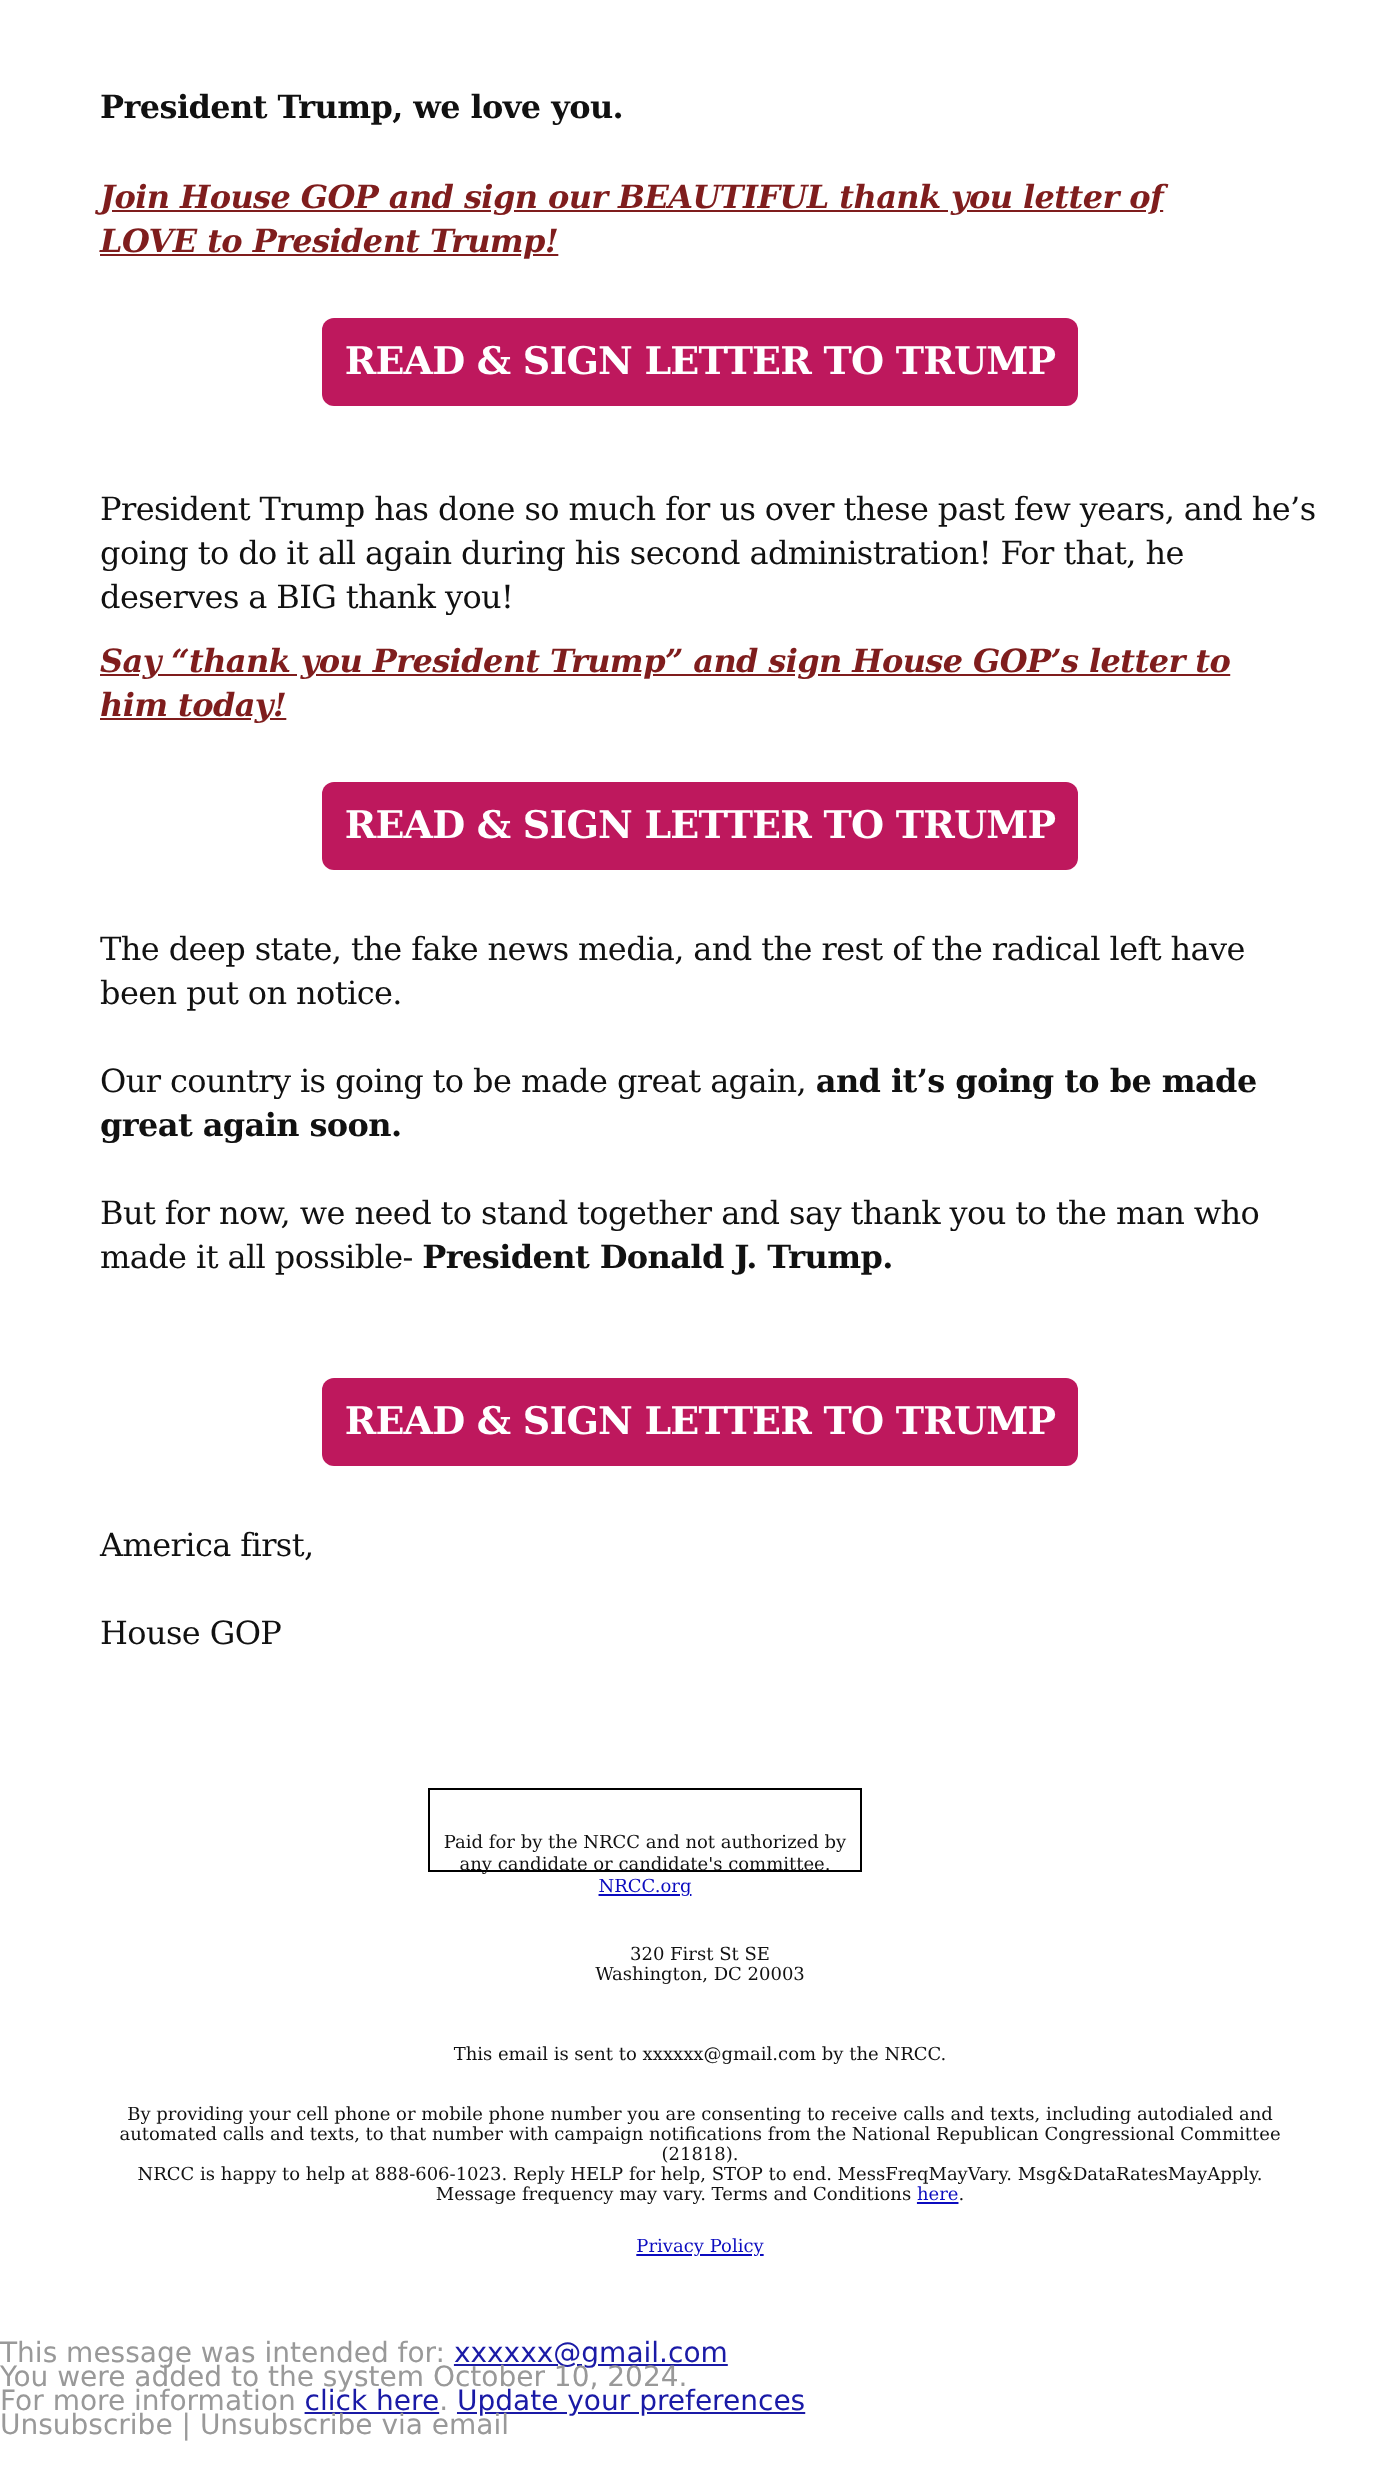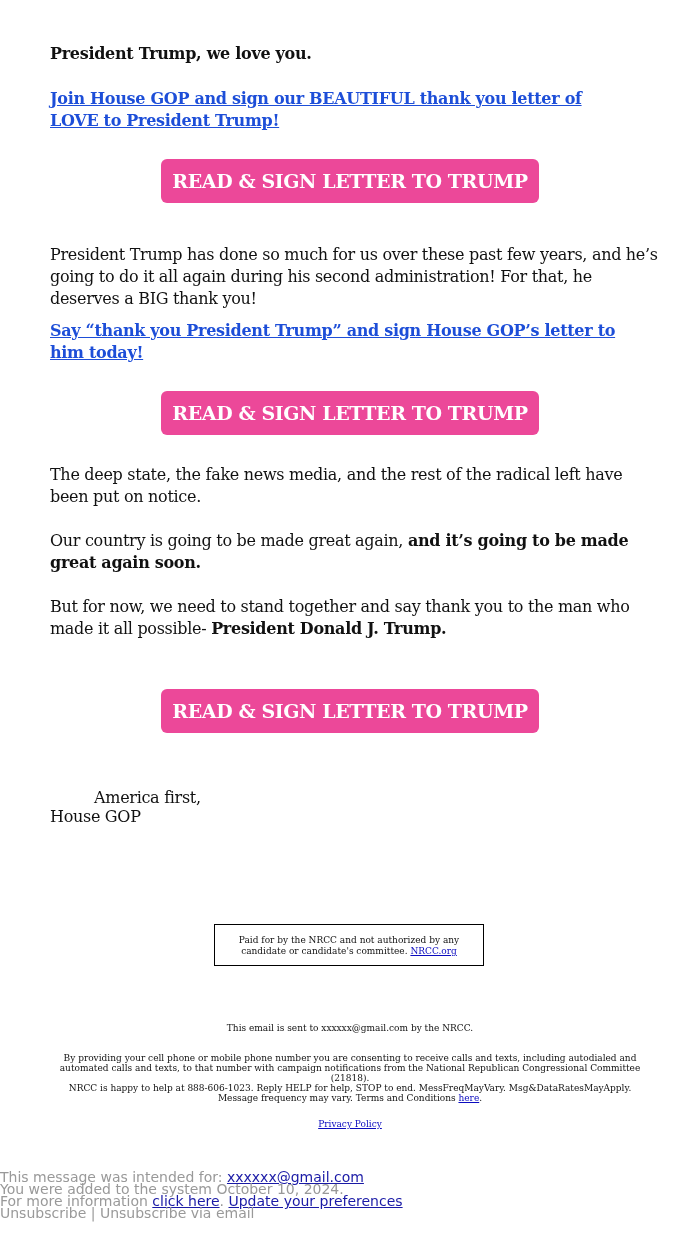--- a/index.html
+++ b/index.html
@@ -1,56 +1,58 @@
 <!DOCTYPE html>
 <html><head>
 <meta charset="utf-8">
 <style>
   html, body { margin:0; padding:0; background:#ffffff; }
   body { width:700px; height:1246px; position:relative; overflow:hidden; font-family:"DejaVu Serif", "Liberation Serif", serif; color:#111; }
   .content { position:absolute; left:50px; top:0; width:610px; }
   .p { margin:0; font-size:16px; line-height:22px; color:#111; letter-spacing:-0.3px; }
   .p b { font-weight:bold; }
-  a.lnk { color:#1d4ed8; font-weight:bold; text-decoration:underline; }
+  a.lnk { color:#7f1d1d; font-weight:bold; text-decoration:underline;font-style:italic; }
   .abs { position:absolute; }
-  .btn { position:absolute; left:161px; width:378px; height:44px; background:#ec4899; border-radius:6px; color:#fff; font-weight:bold; font-size:19px; line-height:44px; text-align:center; text-decoration:none; letter-spacing:-0.4px; font-family:"DejaVu Serif", serif; }
-  .footerbox { position:absolute; left:214px; top:924px; width:270px; height:42px; border:1px solid #000; font-size:9px; line-height:11px; text-align:center; box-sizing:border-box; padding-top:10px; color:#111; }
+  .btn { position:absolute; left:161px; width:378px; height:44px; background:#be185d; border-radius:6px; color:#fff; font-weight:bold; font-size:19px; line-height:44px; text-align:center; text-decoration:none; letter-spacing:-0.4px; font-family:"DejaVu Serif", serif; }
+  .footerbox { position:absolute; left:214px; top:894px; width:217px; height:42px; border:1px solid #000; font-size:9px; line-height:11px; text-align:center; box-sizing:border-box; padding-top:22px; color:#111; }
   .small { position:absolute; left:0; width:700px; text-align:center; font-size:9px; line-height:10px; color:#111; }
   .small a { color:#0b0bbf; text-decoration:underline; }
   .trail { position:absolute; left:0; font-family:"DejaVu Sans", sans-serif; font-size:14px; line-height:12px; color:#999; }
   .trail a { color:#1a1aa6; text-decoration:underline; }
 </style>
 </head>
 <body>
 
 <div class="content">
   <p class="p abs" style="top:43px;font-weight:bold;">President Trump, we love you.</p>
   <p class="p abs" style="top:88px;width:560px;"><a class="lnk" href="#">Join House GOP and sign our BEAUTIFUL thank you letter of LOVE to President Trump!</a></p>
 
   <p class="p abs" style="top:232px;width:610px;margin-top:12px;">President Trump has done so much for us over these past few years, and he’s going to do it all again during his second administration! For that, he deserves a BIG thank you!</p>
   <p class="p abs" style="top:320px;width:600px;"><a class="lnk" href="#">Say “thank you President Trump” and sign House GOP’s letter to him today!</a></p>
 
   <p class="p abs" style="top:464px;width:600px;">The deep state, the fake news media, and the rest of the radical left have been put on notice.</p>
   <p class="p abs" style="top:530px;width:600px;"><span>Our country is going to be made great again, </span><b>and it’s going to be made great again soon.</b></p>
   <p class="p abs" style="top:596px;width:600px;"><span>But for now, we need to stand together and say thank you to the man who made it all possible- </span><b>President Donald J. Trump.</b><br></p>
 
-  <p class="p abs" style="top:787px;margin-left:44px;">America first,</p>
+  <p class="p abs" style="top:762px;">America first,</p>
   <p class="p abs" style="top:806px;">House GOP</p>
 </div>
 
 <a class="btn" href="#" style="top:159px;">READ &amp; SIGN LETTER TO TRUMP</a>
 <a class="btn" href="#" style="top:391px;">READ &amp; SIGN LETTER TO TRUMP</a>
 <a class="btn" href="#" style="top:689px;">READ &amp; SIGN LETTER TO TRUMP</a>
 
 <div class="footerbox">
   <span>Paid for by the NRCC and not authorized by any candidate or candidate's committee.</span>
   <a href="#" style="color:#0b0bbf;">NRCC.org</a>
 </div>
 
 <div class="small" style="top:973px;">
+  <div>320 First St SE</div>
+  <div>Washington, DC 20003</div>
 </div>
 
 <div class="small" style="top:1023px;">This email is sent to xxxxxx@gmail.com by the NRCC.</div>
 
 <div class="small" style="top:1053px;left:48px;width:604px;">By providing your cell phone or mobile phone number you are consenting to receive calls and texts, including autodialed and automated calls and texts, to that number with campaign notifications from the National Republican Congressional Committee (21818).</div>
 
 <div class="small" style="top:1083px;left:48px;width:604px;">
   <span>NRCC is happy to help at 888-606-1023. Reply HELP for help, STOP to end. MessFreqMayVary. Msg&amp;DataRatesMayApply. Message frequency may vary. Terms and Conditions </span><a href="#">here</a>.
 </div>
 

